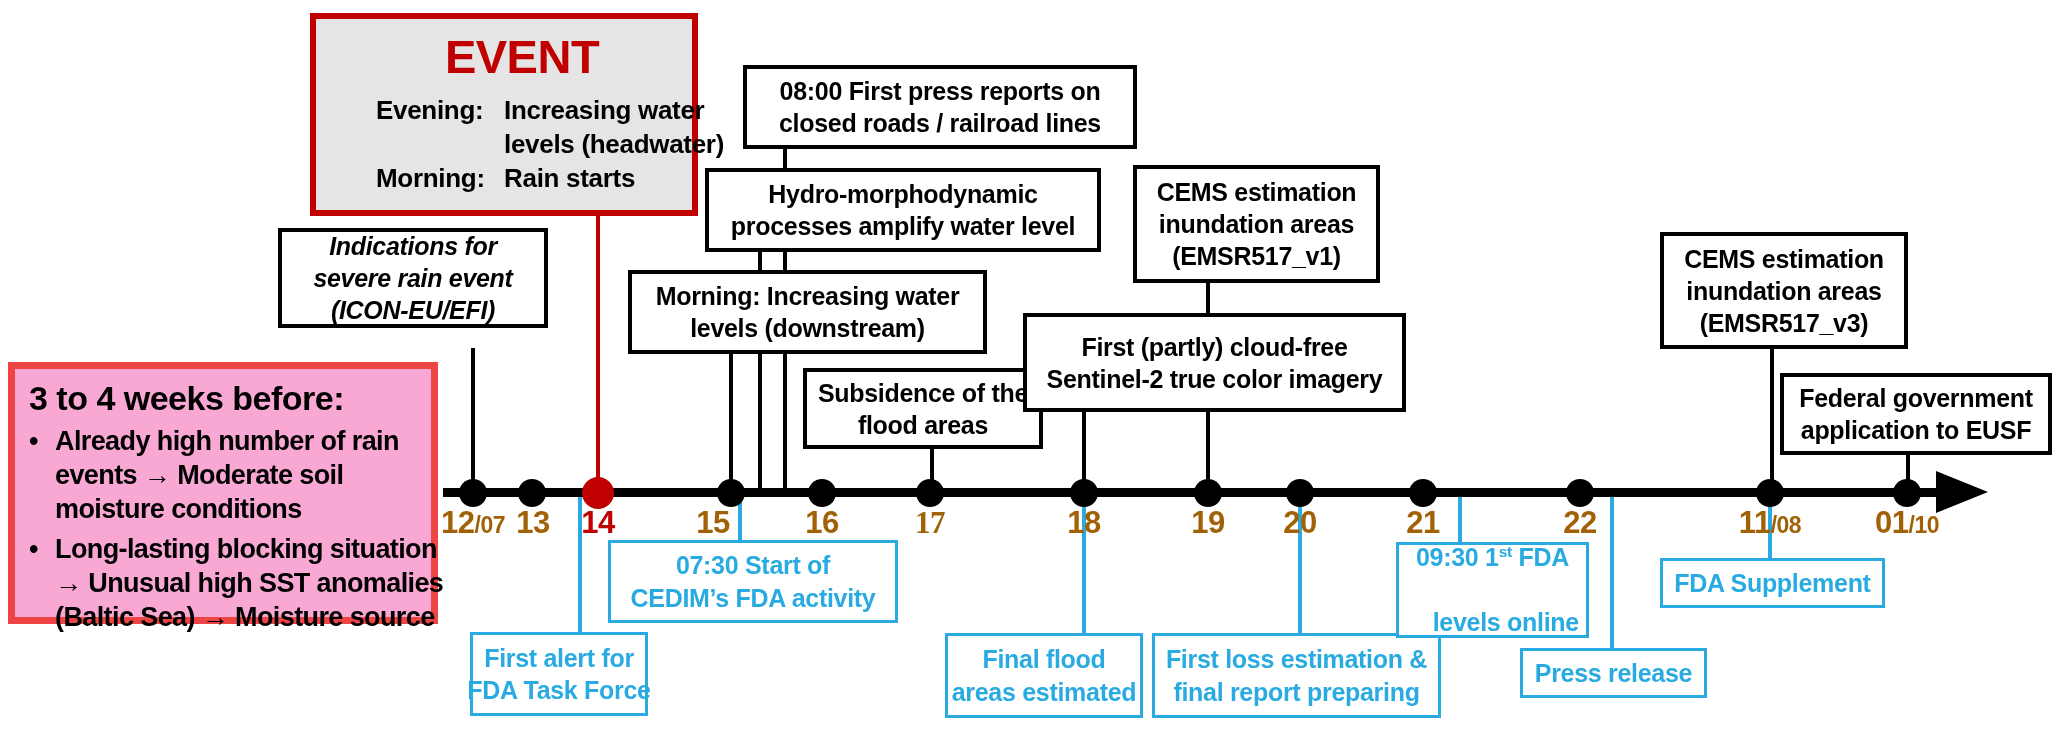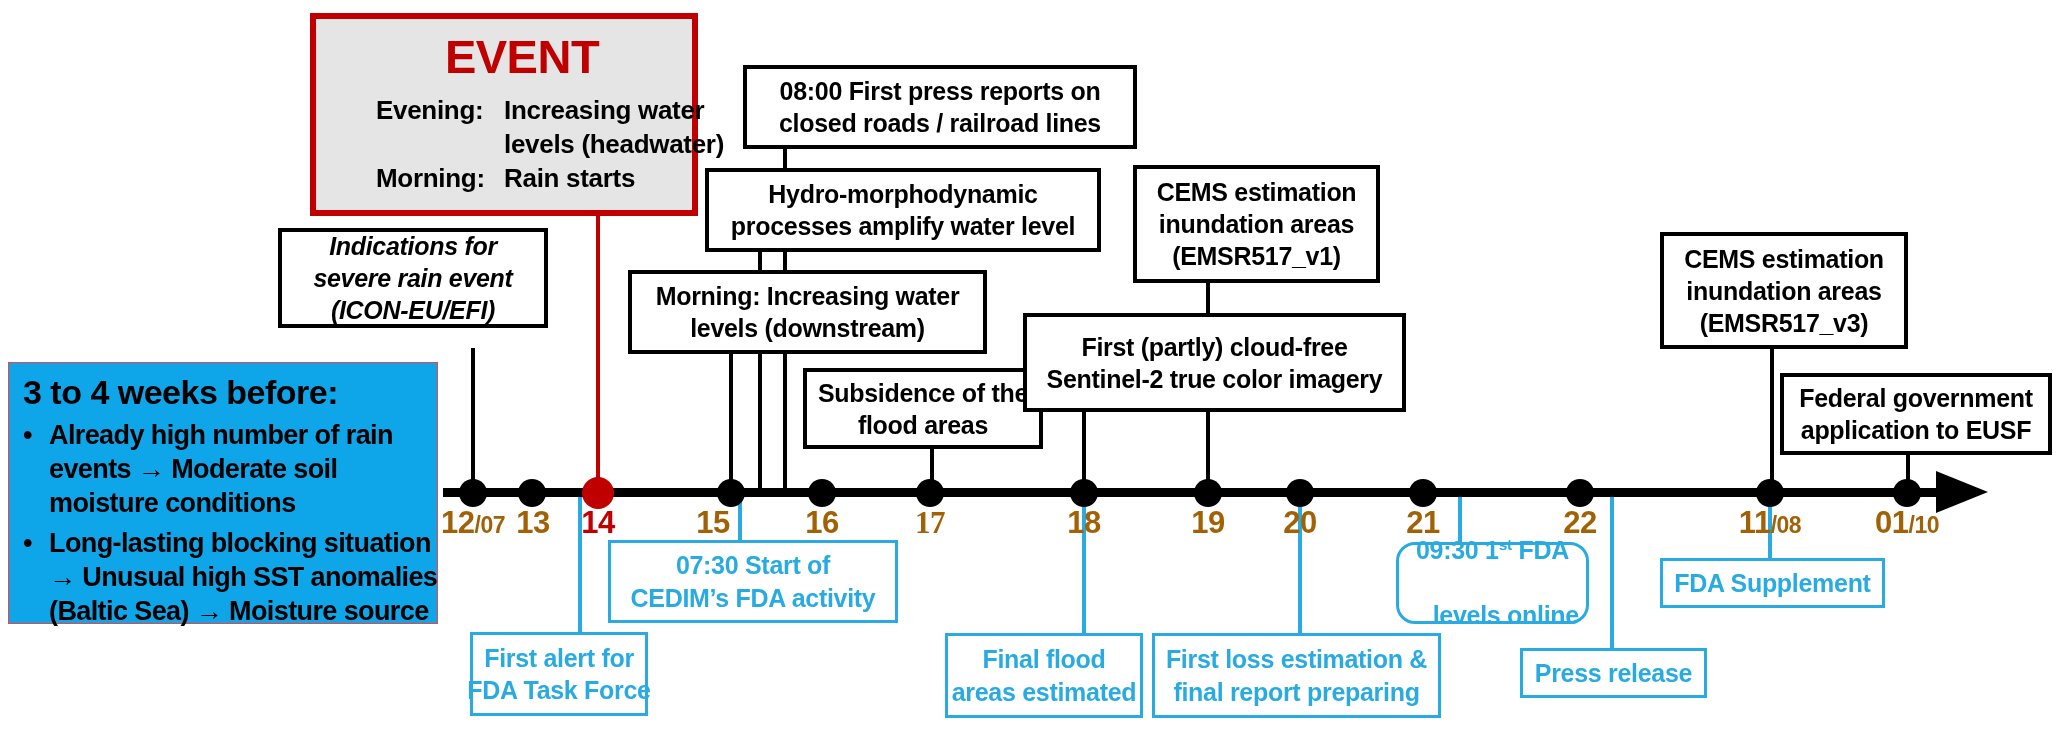--- a/index.html
+++ b/index.html
@@ -71,21 +71,21 @@
     text-align:center;color:#c00000;font-size:47px;
     margin-top:10px;letter-spacing:-0.5px;
   }
   .event-row{display:flex;padding:0 0 0 24px;color:#000000;font-size:26px;line-height:1.3;letter-spacing:-0.3px;}
   .event-row .rlabel{width:128px;flex:none;}
   .event-row .rtext{white-space:pre;}
   #event-rows{margin-top:10px;}
   
   #context-box{
     position:absolute;left:8px;top:362px;width:430px;height:262px;
-    border:1px solid #ef4444;background:#0ea5e9;z-index:4;
+    border:7px solid #ef4444;background:#f9a8d4;z-index:4;
     box-sizing:border-box;color:#000000;
     padding:10px 10px 0 14px;
   }
   #context-title{font-size:34px;letter-spacing:-0.5px;}
   .bullet-row{display:flex;font-size:27px;line-height:1.26;letter-spacing:-0.6px;margin-top:6px;}
   .bullet-row .marker{width:26px;flex:none;}
   .bullet-row .btext{white-space:pre;}
   sup{font-size:0.62em;vertical-align:super;}
 </style>
 </head>
@@ -192,21 +192,21 @@
 FDA Task Force</span>
   </div>
   <div class="cbox" style="left:945px;top:633px;width:198px;height:85px;">
     <span>Final flood
 areas estimated</span>
   </div>
   <div class="cbox" style="left:1152px;top:633px;width:289px;height:85px;">
     <span>First loss estimation &amp;
 final report preparing</span>
   </div>
-  <div class="cbox" style="left:1396px;top:542px;width:193px;height:82px;border-radius:19px;">
+  <div class="cbox" style="left:1396px;top:542px;width:193px;height:96px;">
     <span><span>09:30 1</span><sup>st</sup><span> FDA</span><br>
     <span>levels online</span></span>
   </div>
   <div class="cbox" style="left:1660px;top:558px;width:225px;height:50px;">
     <span>FDA Supplement</span>
   </div>
   <div class="cbox" style="left:1520px;top:648px;width:187px;height:50px;">
     <span>Press release</span>
   </div>
 

